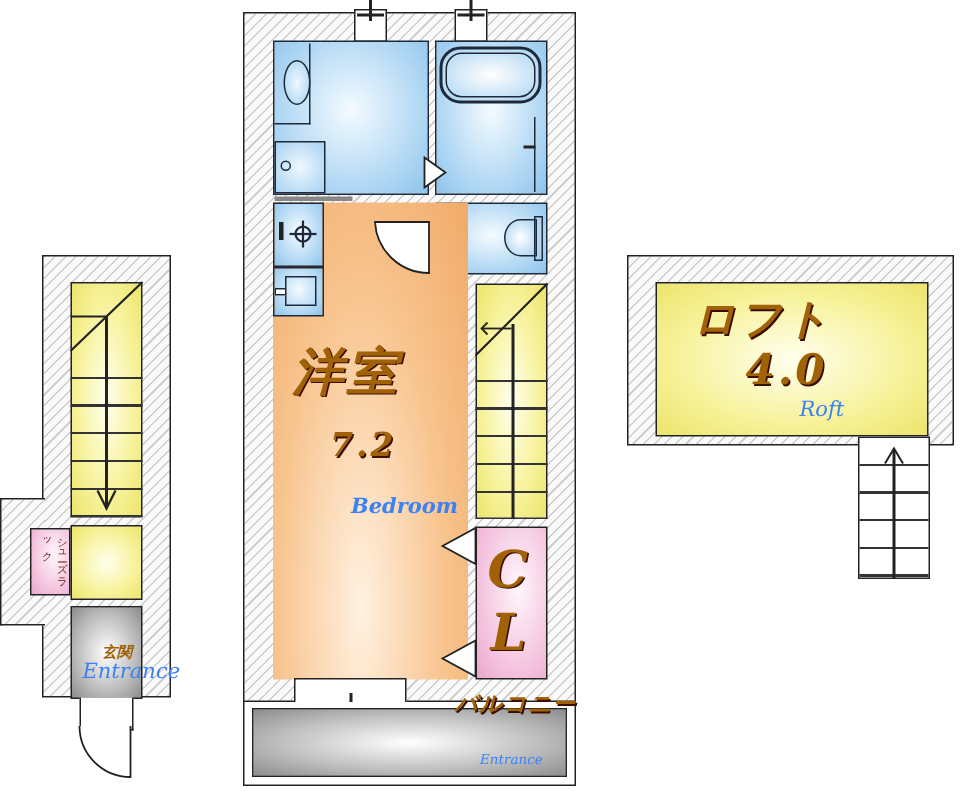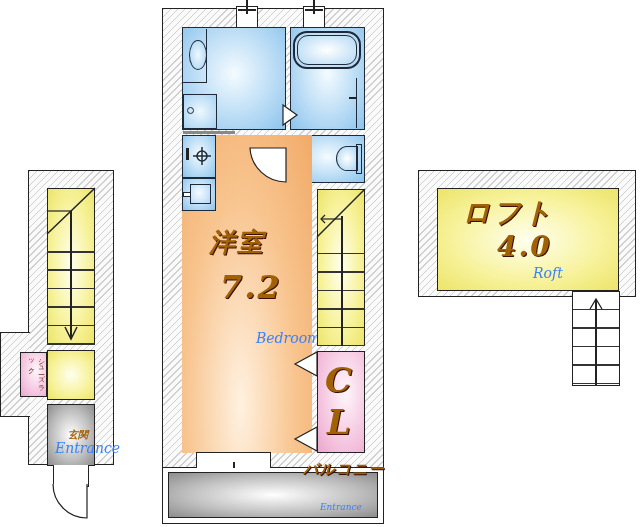--- a/index.html
+++ b/index.html
@@ -67,23 +67,23 @@
   </svg>
 <div class="abs line" style="left:186px; top:148px; width:3px; height:12px;"></div>
 <div class="abs blue" style="left:182px; top:178px; width:34px; height:33px;"></div>
 <div class="abs" style="left:190px; top:184px; width:21px; height:20px; border:1.5px solid #1e2a3a; box-sizing:border-box;"></div>
 <div class="abs" style="left:183px; top:192px; width:8px; height:5px; border:1.5px solid #1e2a3a; box-sizing:border-box; background:#fff;"></div>
 
 <svg style="left:250px; top:148px;" width="40" height="38">
     <path d="M0,0 A36,36 0 0 0 36,34 L36,0 Z" fill="#fff" stroke="#222" stroke-width="1.2"></path>
   </svg>
 
-<div class="abs label" style="left:209px; top:225px; font-size:26px;">洋室</div>
-<div class="abs label" style="left:220px; top:268px; font-size:32px;text-align:center;">7.2</div>
-<div class="abs script" style="left:256px; top:330px; font-size:14px;">Bedroom</div>
+<div class="abs label" style="left:195px; top:225px; font-size:34px;">洋室</div>
+<div class="abs label" style="left:220px; top:284px; font-size:22px;text-align:center;">7.2</div>
+<div class="abs script" style="left:234px; top:330px; font-size:14px;font-weight:bold;">Bedroom</div>
 
 <div class="abs yellow" style="left:317px; top:189px; width:48px; height:157px;"></div>
 <div class="abs" style="left:317px; top:236px; width:48px; height:110px; background-image:repeating-linear-gradient(180deg, transparent 0 17px, #333 17px 18.5px);"></div>
 <div class="abs line" style="left:341px; top:216px; width:1.5px; height:130px;"></div>
 <svg style="left:317px; top:189px;" width="48" height="48">
     <line x1="48" y1="0" x2="0" y2="48" stroke="#222" stroke-width="1.5"></line>
     <polyline points="8,26 4,30 8,34" fill="none" stroke="#222" stroke-width="1.2"></polyline>
     <line x1="4" y1="30" x2="24" y2="30" stroke="#222" stroke-width="1.2"></line>
   </svg>
 

